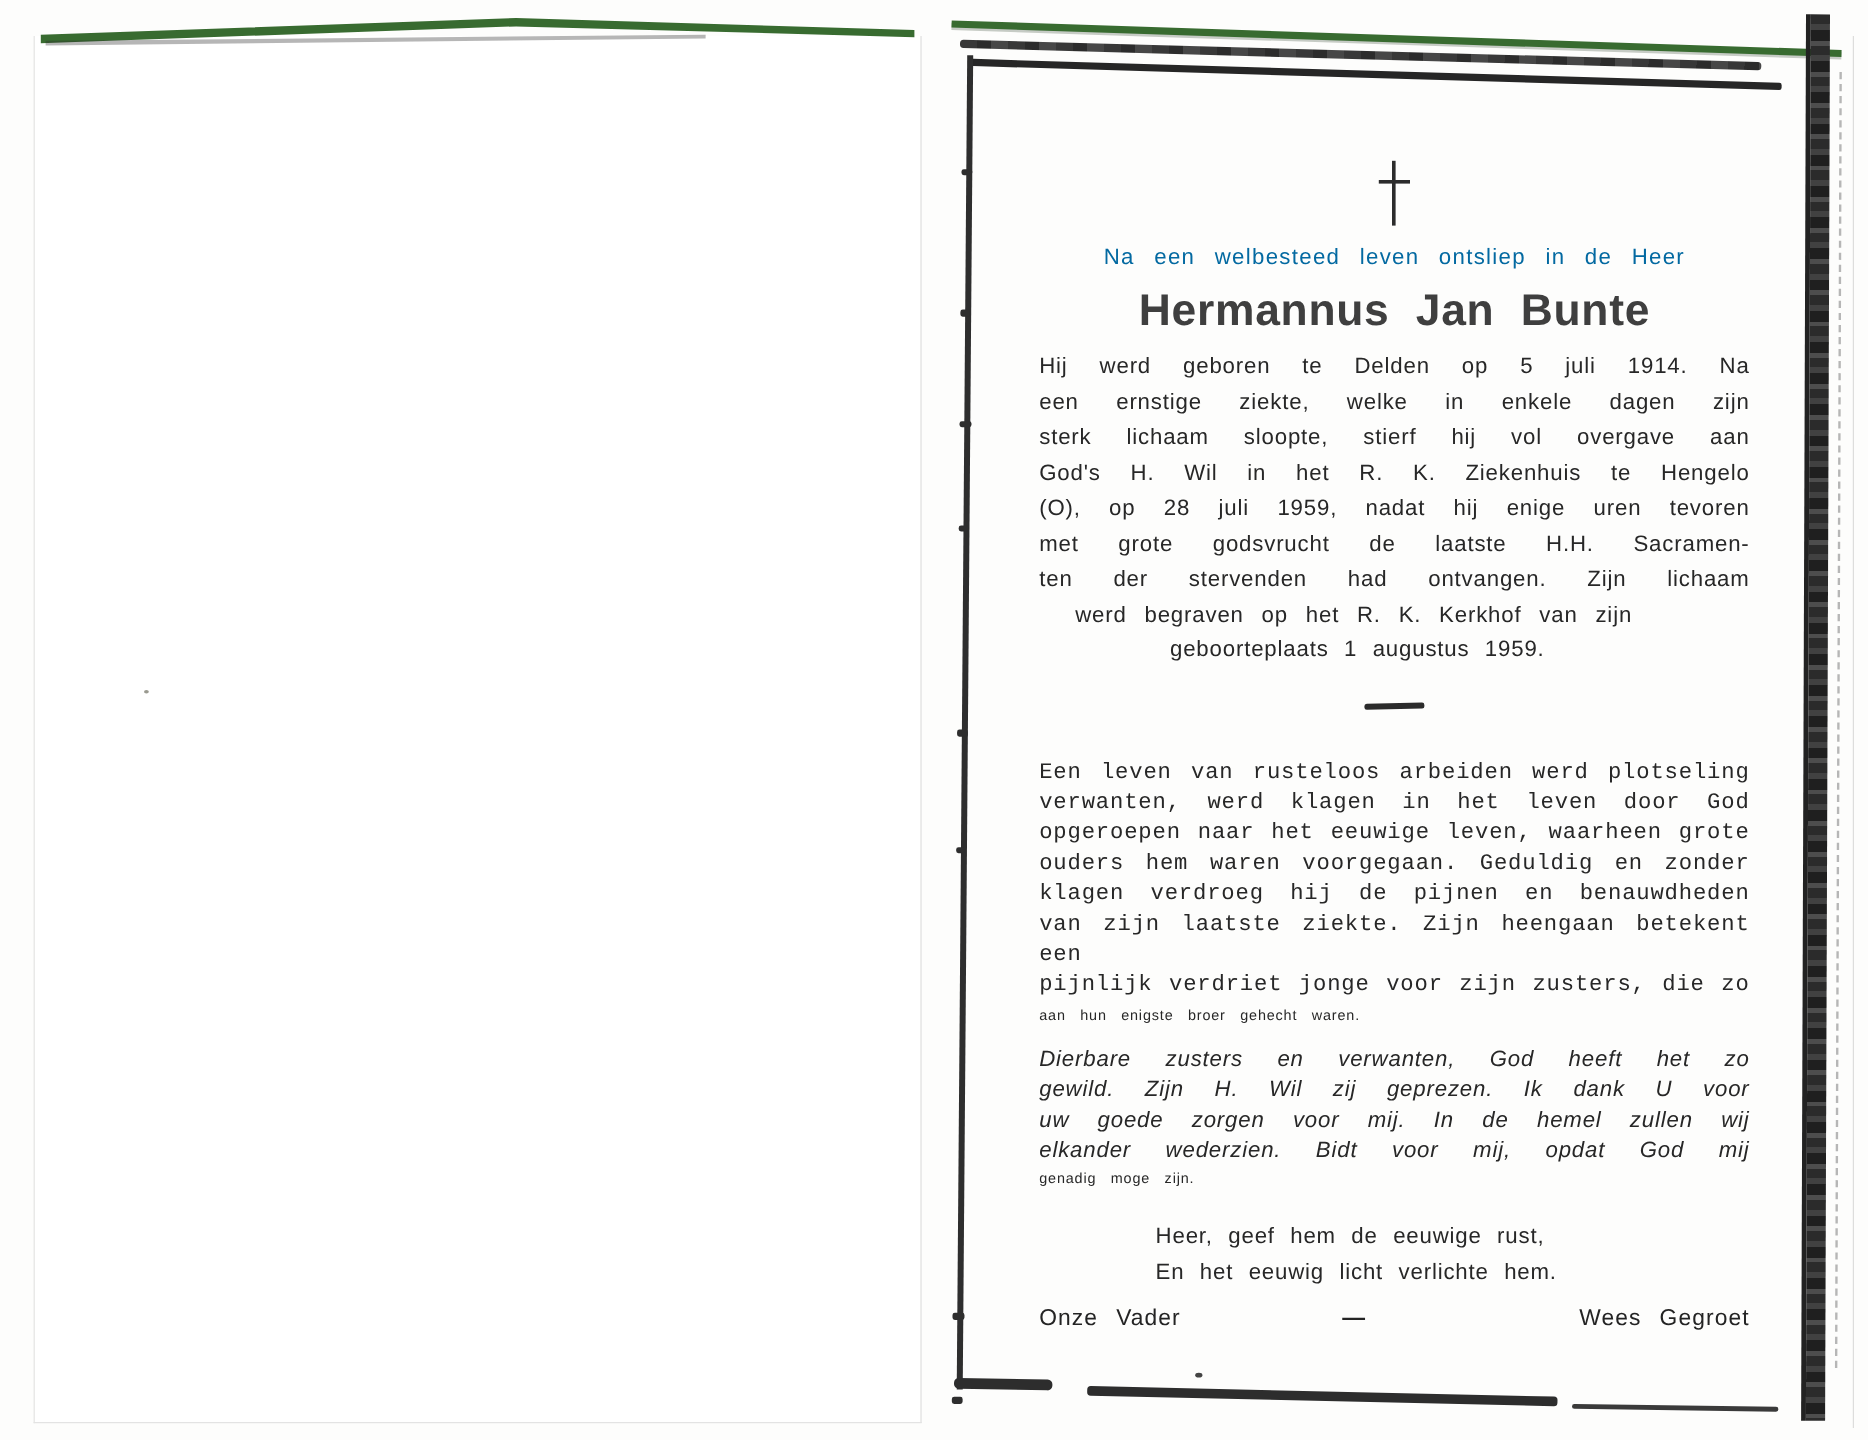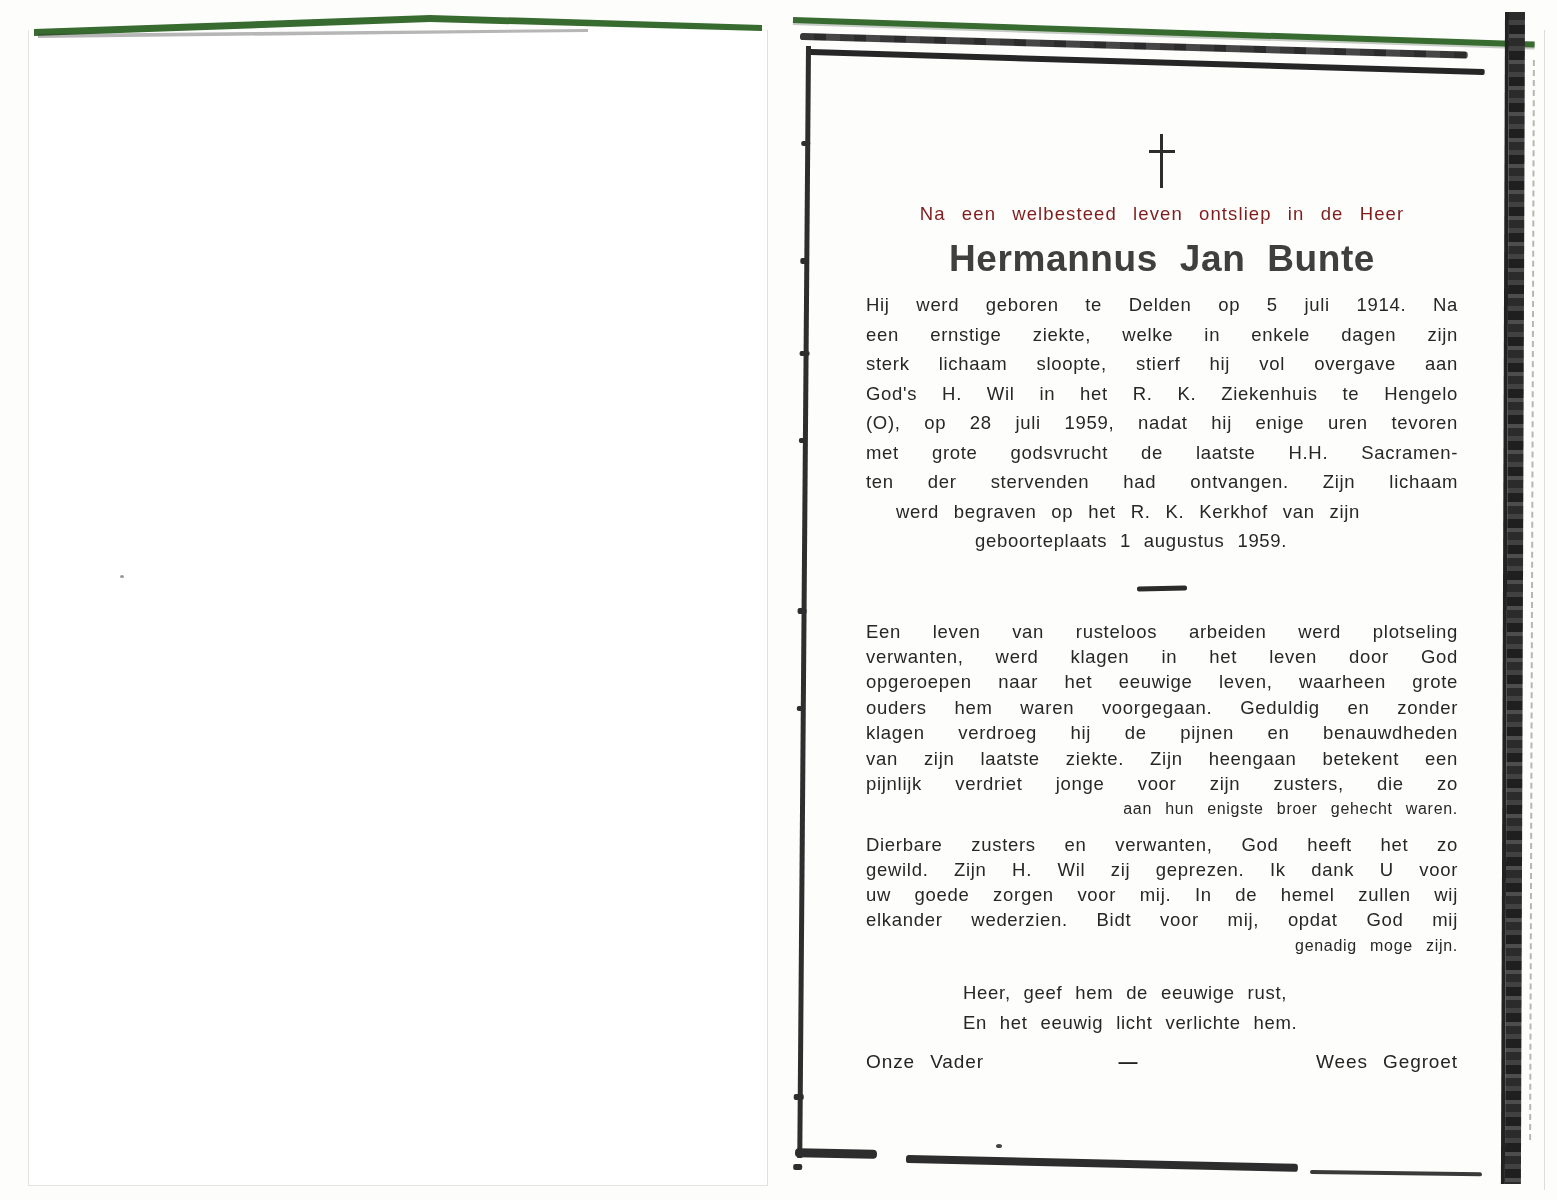--- a/index.html
+++ b/index.html
@@ -41,37 +41,37 @@
                   border-radius:2px;transform:rotate(0.8deg);transform-origin:left center;}
   .frame-dot{position:absolute;left:996px;top:1144px;width:6px;height:4px;background:#444;border-radius:50%;}
 
   
   .content{position:absolute;left:866px;top:134px;width:592px;color:#272727;}
   .cross{position:relative;width:26px;height:54px;margin:0 auto;}
   .cross .v{position:absolute;left:11px;top:0;width:3px;height:54px;background:#2c2c2c;}
   .cross .h{position:absolute;left:0;top:16px;width:26px;height:3px;background:#2c2c2c;}
 
   .intro{margin-top:13px;font-size:18.5px;line-height:26px;text-align:center;
-         letter-spacing:1.1px;word-spacing:10px;color:#7f1d1d;}
+         letter-spacing:1.1px;word-spacing:10px;color:#0369a1;}
   .name{margin-top:9px;font-size:37px;line-height:46px;font-weight:bold;text-align:center;
         letter-spacing:.6px;word-spacing:11px;color:#3f3f3f;}
 
   .para{font-size:18.5px;letter-spacing:.7px;}
   .para .jline{text-align:justify;text-align-last:justify;}
   .bio{margin-top:8px;line-height:29.5px;}
   .bio-tail{line-height:29.5px;font-size:18.5px;letter-spacing:.7px;}
   .bio-tail div:nth-child(1){padding-left:30px;word-spacing:9px;}
   .bio-tail div:nth-child(2){padding-left:109px;word-spacing:7px;}
 
   .divider{width:50px;height:5px;background:#2b2b2b;border-radius:2px;margin:30px auto 0;
            transform:rotate(-1.2deg);}
 
-  .life{margin-top:28px;line-height:25.4px;}
-  .life-last,.farewell-last{font-size:16px;letter-spacing:.7px;word-spacing:8px;line-height:25.4px;text-align:right;}
-  .farewell{margin-top:10px;line-height:25.2px;}
+  .life{margin-top:40px;line-height:25.4px;font-family:Liberation Mono, monospace;}
+  .life-last,.farewell-last{font-size:12px;letter-spacing:.7px;word-spacing:8px;line-height:25.4px;}
+  .farewell{margin-top:10px;line-height:25.2px;font-style:italic;}
   .farewell-last{line-height:25.2px;}
 
   .prayer{margin-top:20px;padding-left:97px;font-size:18.5px;line-height:30px;
           letter-spacing:.7px;word-spacing:7px;}
 
   .footer{margin-top:12px;display:flex;justify-content:space-between;align-items:flex-start;
           font-size:19px;letter-spacing:.9px;word-spacing:9px;line-height:24px;color:#242424;}
   .footer .sep{position:relative;left:-22px;font-weight:bold;letter-spacing:0;}
 </style>
 </head>

